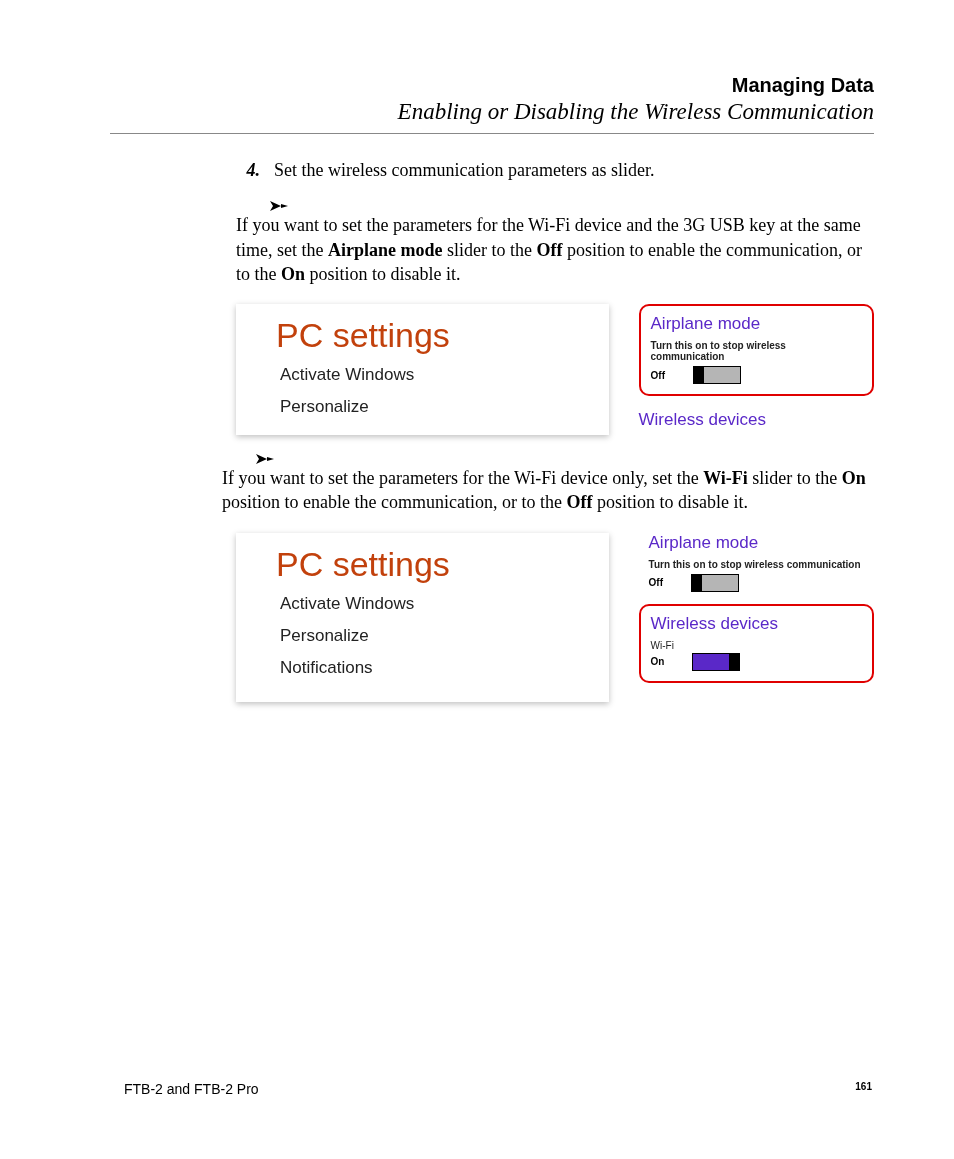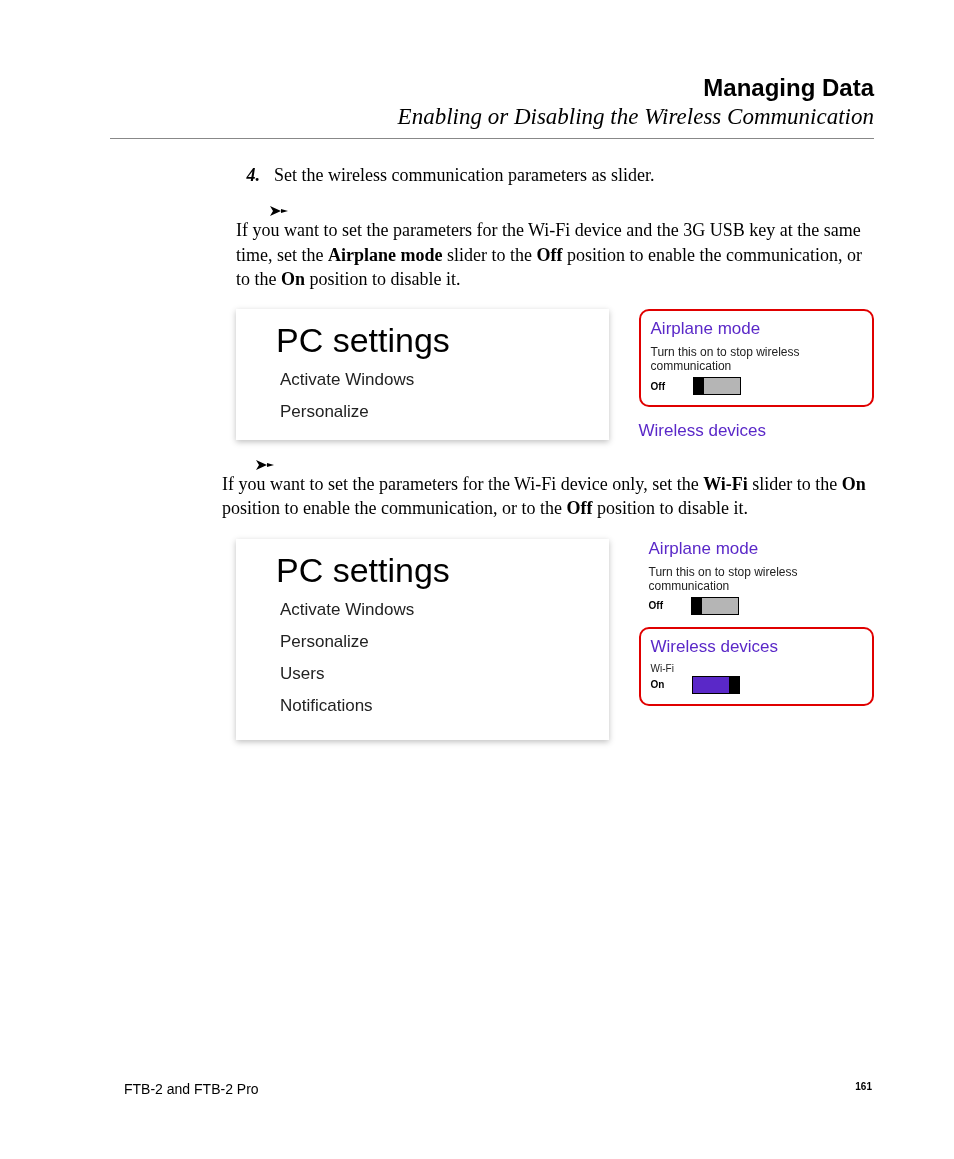--- a/index.html
+++ b/index.html
@@ -19,21 +19,21 @@
     right: 80px;
     top: 74px;
   }
 
   .hdr {
     text-align: right;
     margin-bottom: 6px;
   }
   .hdr-title {
     font-weight: bold;
-    font-size: 24px;
+    font-size: 20px;
     font-family: Verdana, Arial, sans-serif;
   }
   .hdr-sub {
     font-style: italic;
     font-size: 23px;
     margin-top: 2px;
   }
   .hdr-rule {
     border: 0;
     border-top: 1px solid #888;
@@ -83,21 +83,21 @@
   }
   .pc-card {
     background: #fff;
     box-shadow: 0 2px 6px rgba(0,0,0,.25);
     width: 370px;
     padding: 10px 0 6px 40px;
     font-family: "Segoe UI", Arial, sans-serif;
     overflow: hidden;
   }
   .pc-title {
-    color: #000000;
+    color: #c2410c;
     font-size: 34px;
     font-weight: 300;
     margin: 2px 0 10px 0;
   }
   .pc-item {
     font-size: 17px;
     color: #222;
     margin: 6px 0 12px 4px;
     font-weight: 300;
   }
@@ -112,23 +112,24 @@
     border-radius: 10px;
     padding: 8px 10px 10px 10px;
   }
   .sec-head {
     color: #5a28c8;
     font-size: 17px;
     font-weight: 400;
     margin-bottom: 6px;
   }
   .sec-desc {
-    font-size: 12px;
+    font-size: 10px;
     color: #222;
     margin-bottom: 4px;
+    font-weight: bold;
   }
   .toggle-row {
     display: flex;
     align-items: center;
     gap: 28px;
     font-size: 10px;
     font-weight: bold;
   }
   .toggle {
     width: 46px;
@@ -238,21 +239,20 @@
         <span>If you want to set the parameters for the Wi-Fi device only, set the </span><span class="bold">Wi-Fi</span><span> slider to the </span><span class="bold">On</span><span> position to enable the communication, or to the </span><span class="bold">Off</span><span> position to disable it.</span>
       </div>
     </div>
   </div>
 
   <div class="shot-wrap">
     <div class="pc-card tall">
       <div class="pc-title">PC settings</div>
       <div class="pc-item">Activate Windows</div>
       <div class="pc-item">Personalize</div>
-      <div class="pc-item">Users</div>
       <div class="pc-item">Notifications</div>
     </div>
     <div class="right-col">
       <div style="padding:0 10px;">
         <div class="sec-head">Airplane mode</div>
         <div class="sec-desc">Turn this on to stop wireless communication</div>
         <div class="toggle-row">
           <span>Off</span>
           <span class="toggle off">
               <span class="knob"></span>

